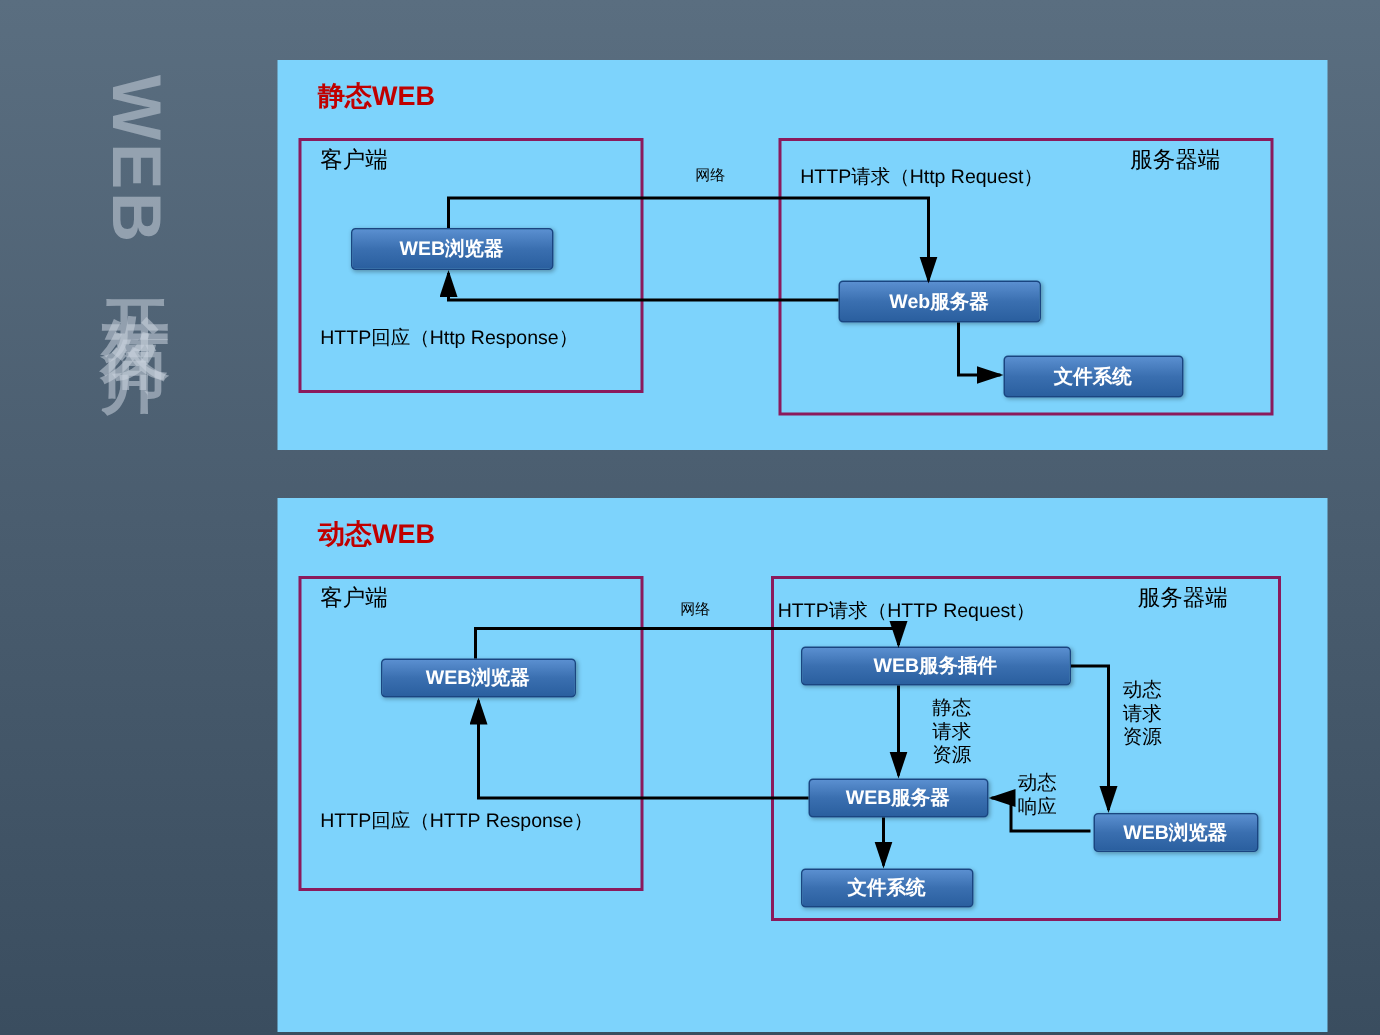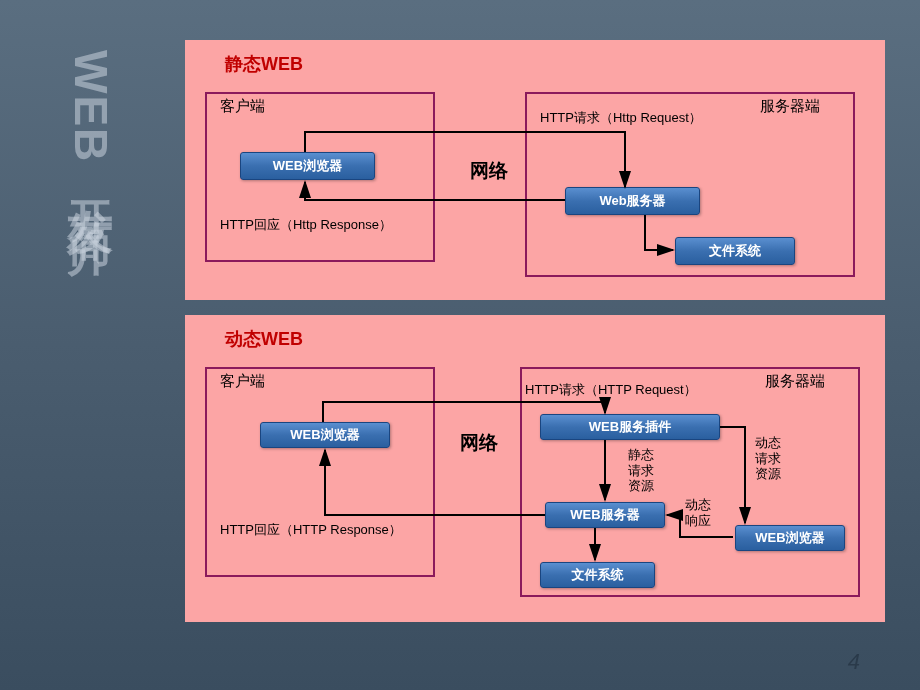--- a/index.html
+++ b/index.html
@@ -15,43 +15,43 @@
     font-size: 46px; font-weight: bold;
     color: rgba(200,210,220,0.55);
     letter-spacing: 10px;
   }
   .sidebar-title .eng { text-orientation: mixed; letter-spacing: 2px; }
   .page-num {
     position: absolute; right: 60px; bottom: 15px;
     color: #2a3a4a; font-size: 22px; font-style: italic;
   }
   .panel {
-    position: absolute; left: 185px; background: #fca5a5;
-    width: 700px; padding: 10px 15px 15px 15px;
+    position: absolute; left: 185px; background: #7dd3fc;
+    width: 700px; padding: 10px 15px 15px 2px;
   }
   .panel.top { top: 40px; height: 260px; }
-  .panel.bottom { top: 315px; height: 307px; }
+  .panel.bottom { top: 332px; height: 356px; }
   .section-title { color: #c00000; font-size: 18px; font-weight: bold; margin: 2px 0 6px 25px; }
   .diagram-wrap { position: relative; width: 660px; height: 210px; margin: 0 auto; }
   .diagram-wrap.tall { height: 245px; }
   .group {
     position: absolute; border: 2px solid #8b1a5c;
   }
   .group-label {
     position: absolute; font-weight: normal; font-size: 15px; color: #000;
   }
   .box {
     position: absolute;
     background: linear-gradient(180deg, #5a8fd0 0%, #3a6fb0 50%, #2a5f9f 100%);
     border: 1px solid #1a4580; border-radius: 3px;
     color: #fff; font-size: 13px; font-weight: bold; text-align: center;
     display: flex; align-items: center; justify-content: center;
     box-shadow: 1px 1px 3px rgba(0,0,0,0.3);
   }
-  .net-label { position: absolute; font-weight: bold; font-size: 19px; color: #000; margin-top: 48px; }
+  .net-label { position: absolute; font-weight: normal; font-size: 10px; color: #000; }
   .ann { position: absolute; font-weight: normal; font-size: 13px; color: #000; line-height: 1.2; }
   svg.arrows { position: absolute; left: 0; top: 0; pointer-events: none; }
 </style>
 </head>
 <body>
 
 <div class="sidebar-title">
   <span class="eng">WEB</span><span>开发简介</span>
 </div>
 

